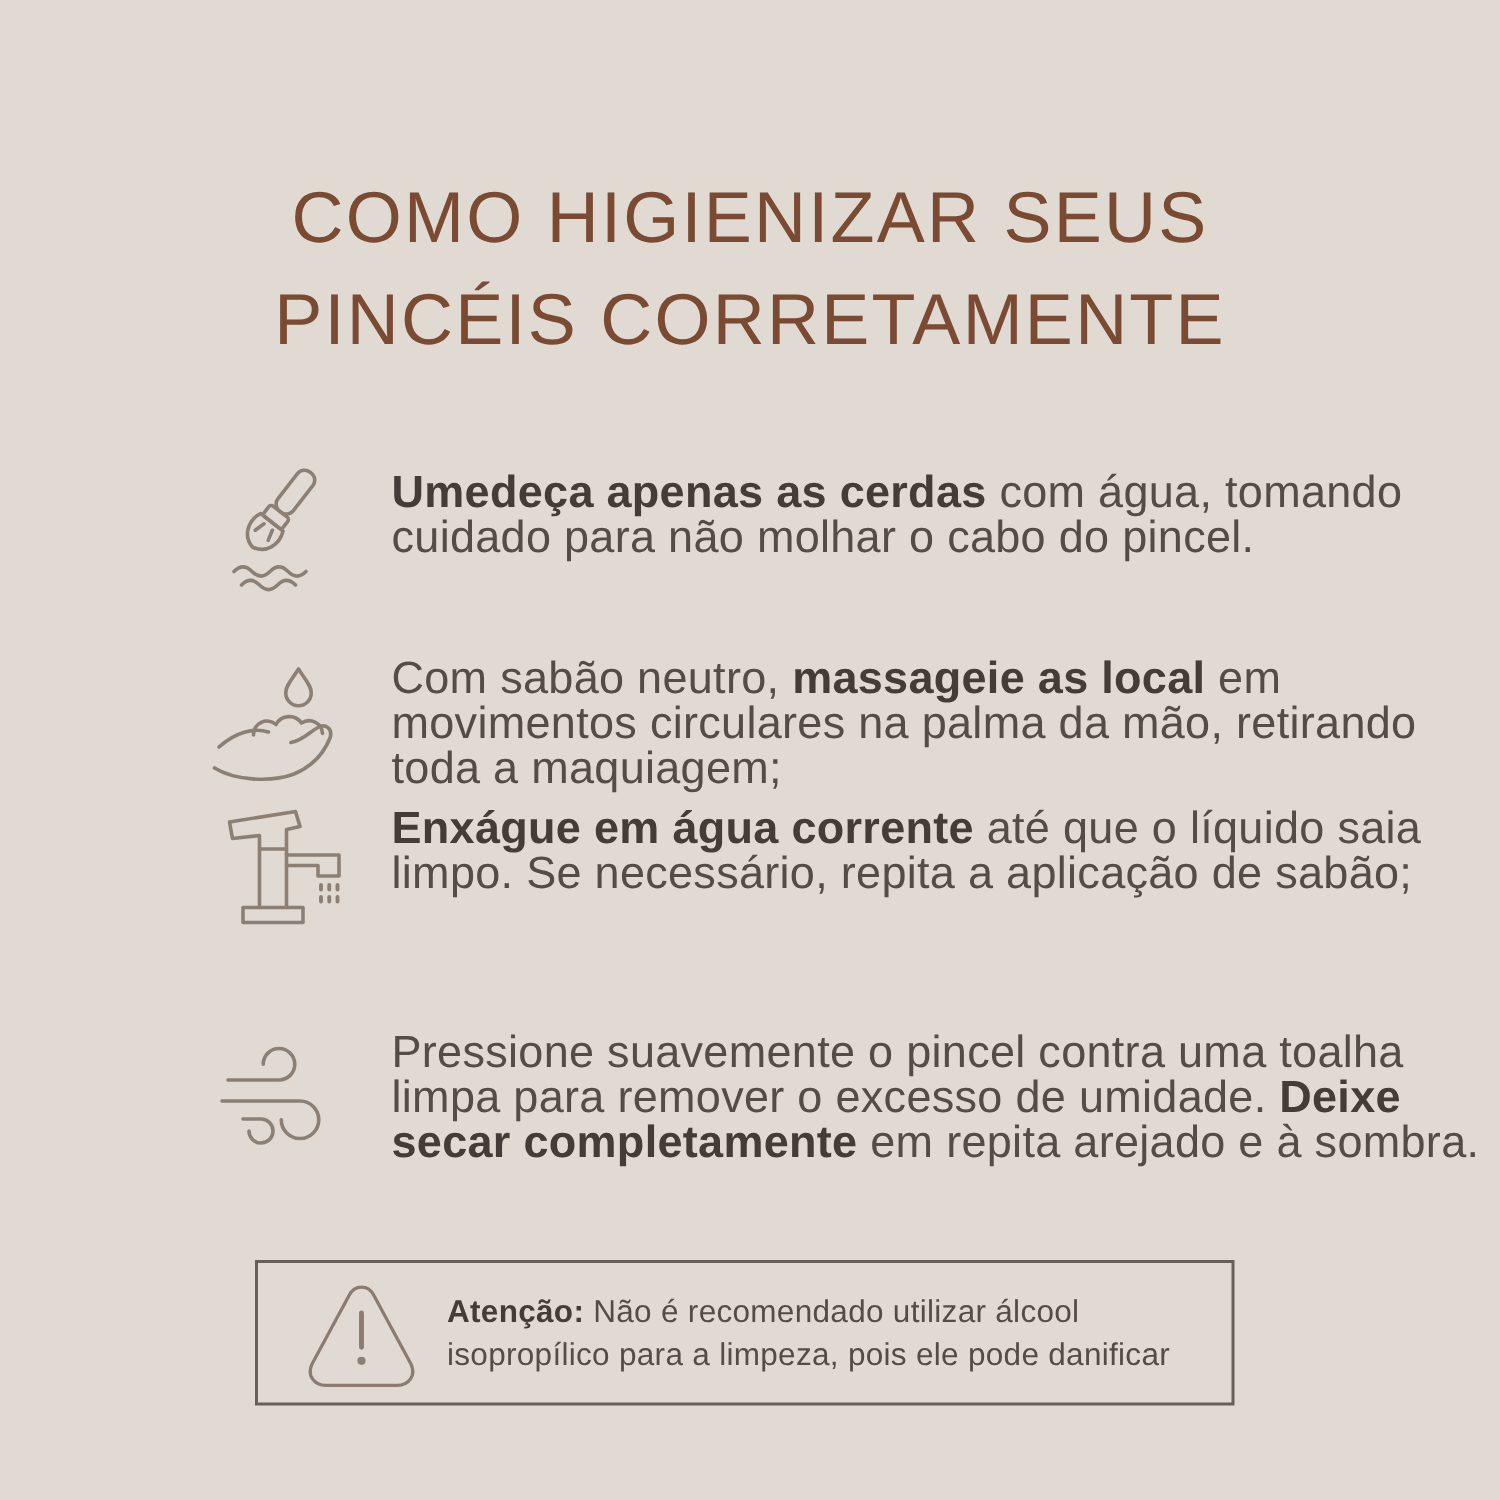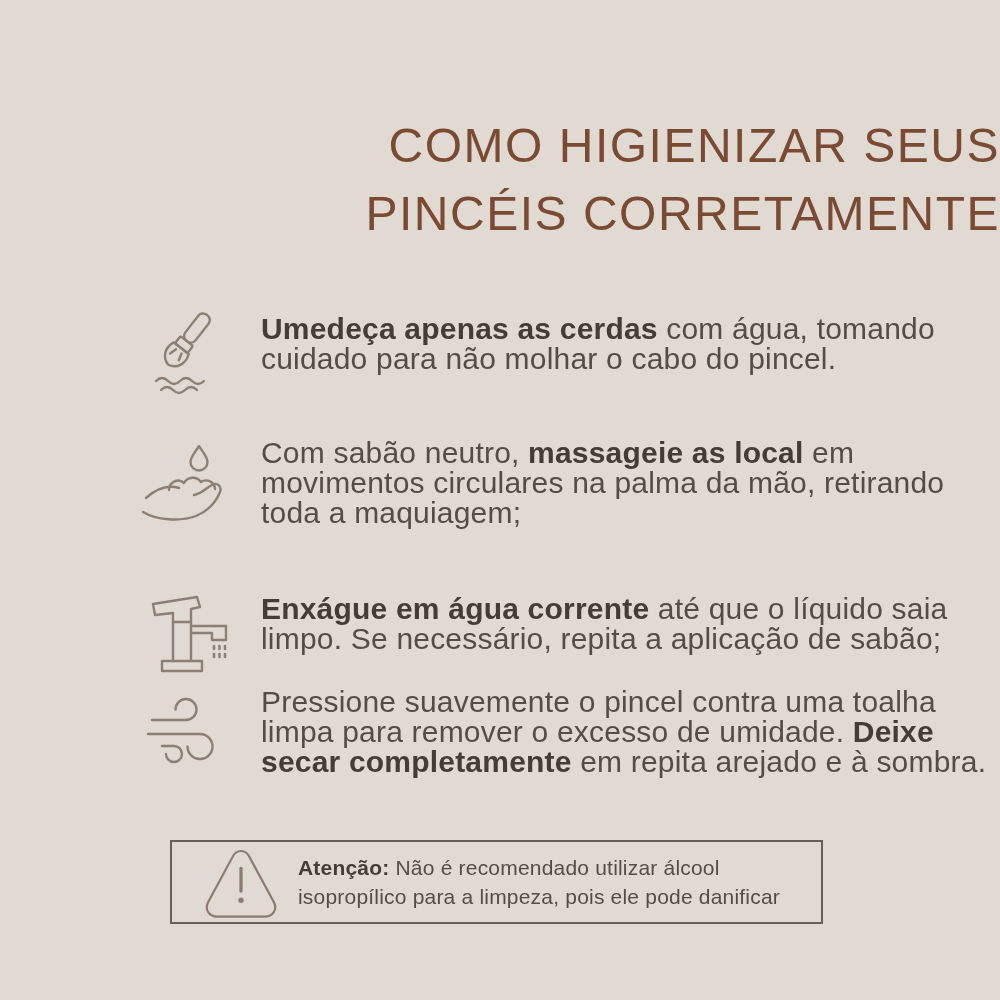--- a/index.html
+++ b/index.html
@@ -11,21 +11,21 @@
     position:relative;
     width:1000px;height:1000px;
     margin:0 auto;
     background:#e0dad3;
     overflow:hidden;
   }
   .title{
     position:absolute;
     top:112px;left:0;right:0;
     margin:0;
-    text-align:right;
+    text-align:center;
     font-size:48px;
     font-weight:500;
     letter-spacing:1.5px;
     line-height:68px;
     color:#7a4a33;
   }
   .title span{display:block;}
   .step{
     position:absolute;
     left:140px;
@@ -45,30 +45,30 @@
     color:#554c45;
     letter-spacing:0.2px;
   }
   .b{font-weight:700;color:#443d37;}
   .step-1{top:302px;}
   .step-1 .icon-box{margin-top:4px;}
   .step-1 .txt{margin-top:12px;}
   .step-2{top:428px;}
   .step-2 .icon-box{margin-top:10px;}
   .step-2 .txt{margin-top:10px;}
-  .step-3{top:580px;justify-content:flex-end;}
+  .step-3{top:524px;justify-content:flex-end;}
   .step-3 .icon-box{margin-top:2px;}
   .step-3 .txt{margin-top:14px;}
   .step-4{top:676px;align-items:flex-end;}
   .step-4 .icon-box{margin-top:6px;}
   .step-4 .txt{margin-top:10px;}
   .warning{
     position:absolute;
     left:170px;top:840px;
-    width:653px;height:84px;
+    width:653px;height:97px;
     box-sizing:border-box;
     border:2px solid #67605a;
     display:flex;
     align-items:center;
     padding-left:28px;
   }
   .warning .tri{
     flex:0 0 82px;
     width:82px;height:80px;
     margin-right:16px;

